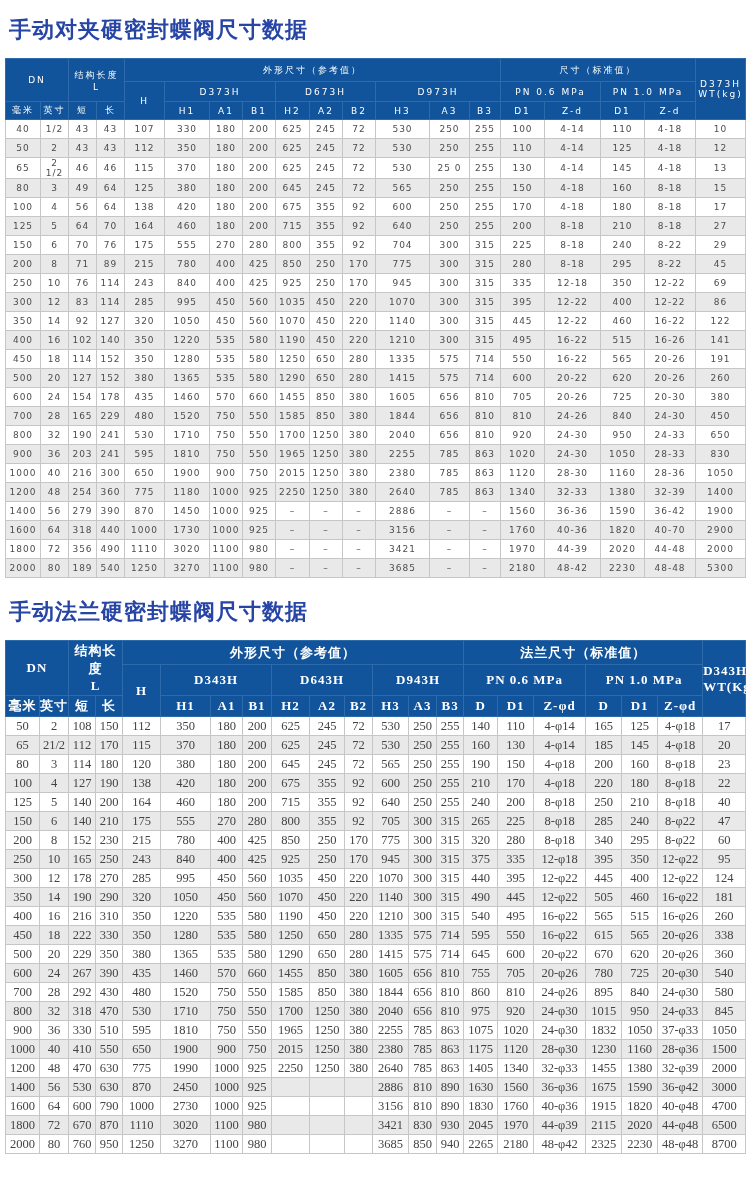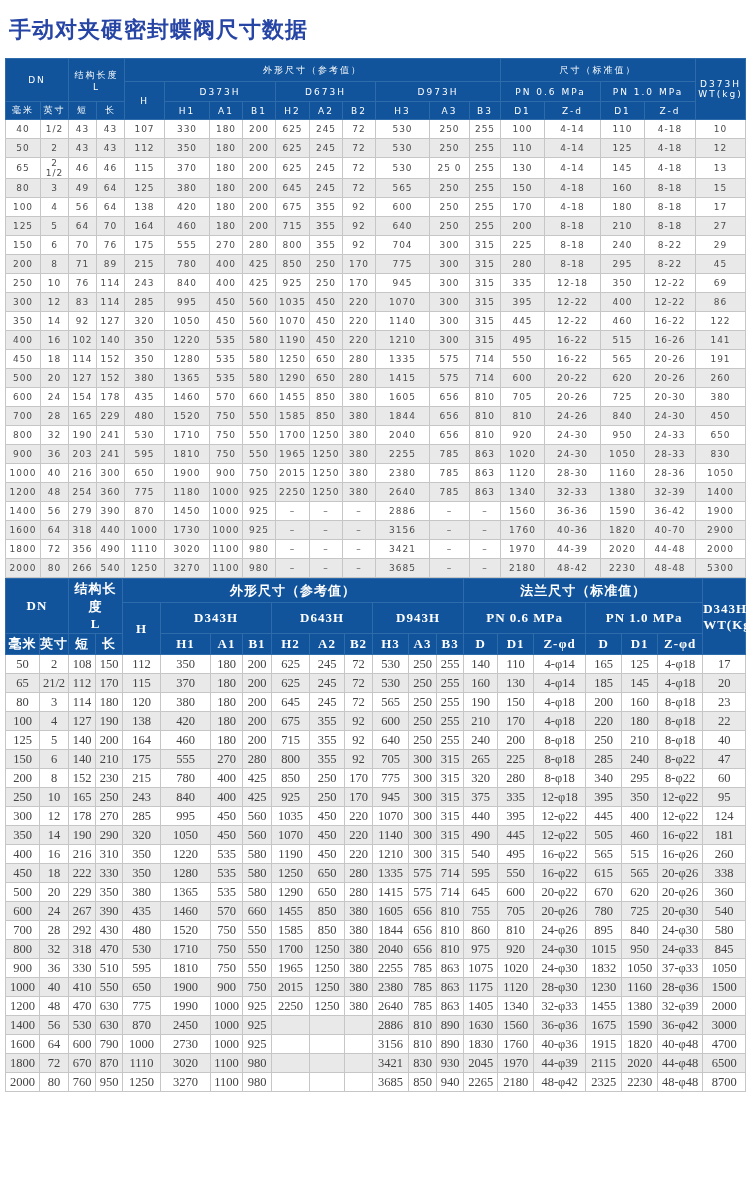--- a/index.html
+++ b/index.html
@@ -604,21 +604,21 @@
               <td>–</td>
               <td>1970</td>
               <td>44-39</td>
               <td>2020</td>
               <td>44-48</td>
               <td>2000</td>
             </tr>
             <tr>
               <td>2000</td>
               <td>80</td>
-              <td>266</td>
+              <td>189</td>
               <td>540</td>
               <td>1250</td>
               <td>3270</td>
               <td>1100</td>
               <td>980</td>
               <td>–</td>
               <td>–</td>
               <td>–</td>
               <td>3685</td>
               <td>–</td>
@@ -628,20 +628,21 @@
               <td>2230</td>
               <td>48-48</td>
               <td>5300</td>
             </tr>
           </tbody>
         </table>
       </div>
   </section>
 
   <section>
+    <h2 class="table-title second">手动法兰硬密封蝶阀尺寸数据</h2>
     <div>
         <table class="t-flange">
           <colgroup>
             <col style="width: 34px;">
             <col style="width: 29px;">
             <col style="width: 27px;">
             <col style="width: 27px;">
             <col style="width: 38px;">
             <col style="width: 50px;">
             <col style="width: 32px;">

